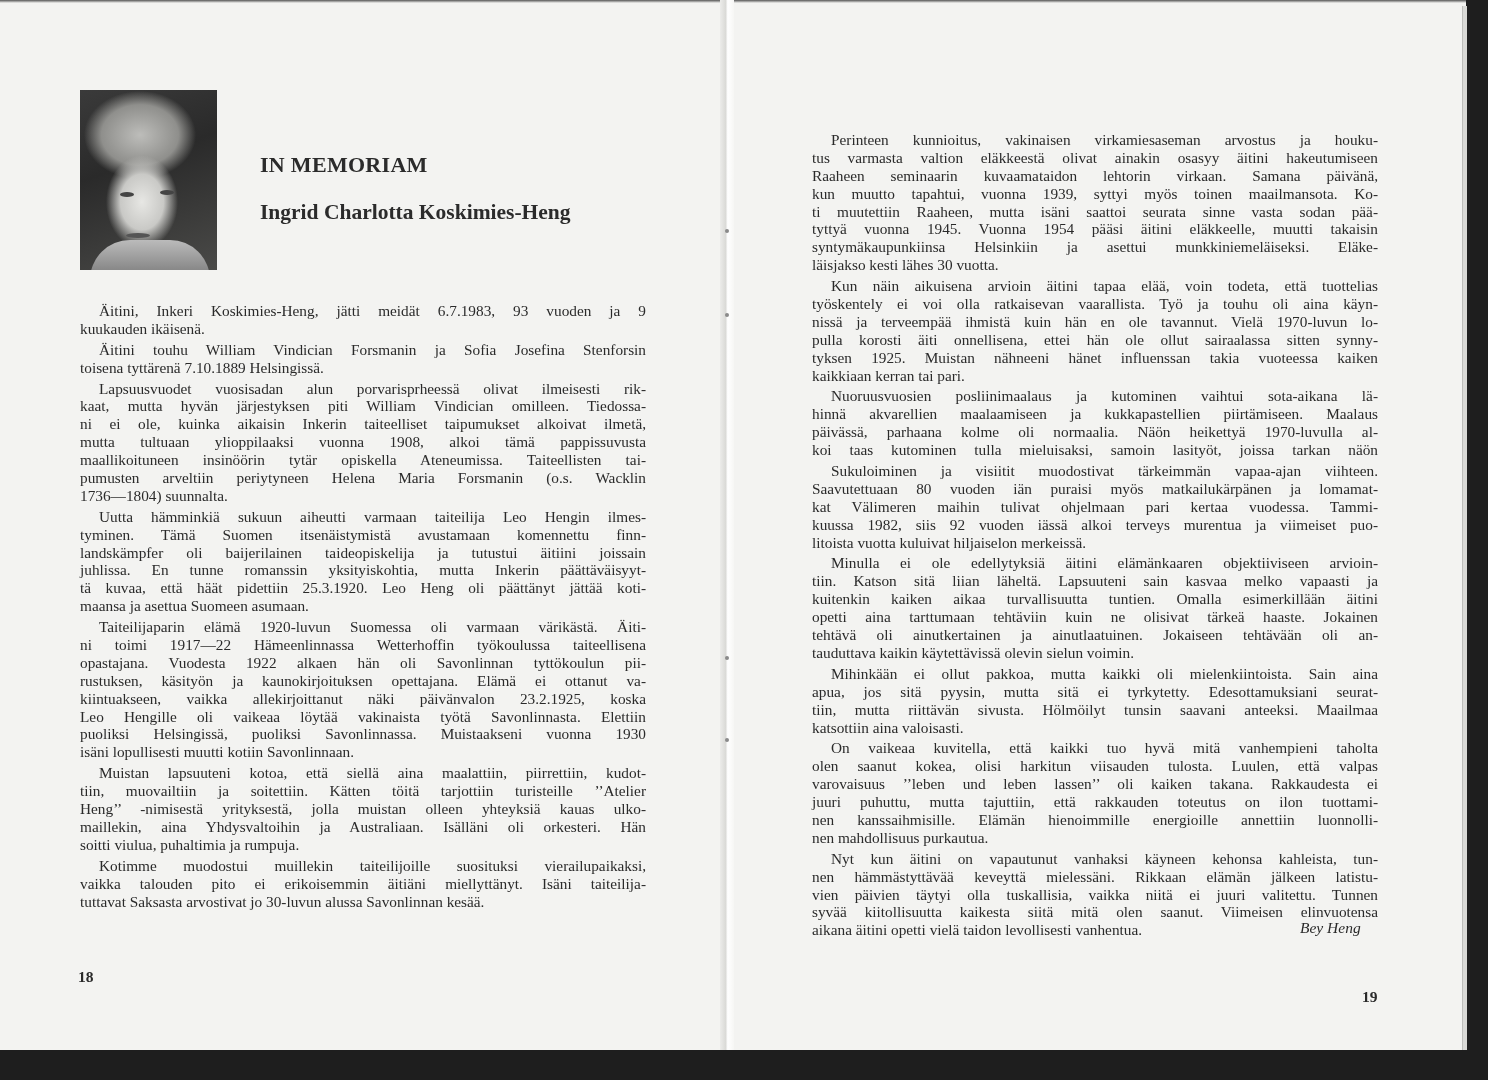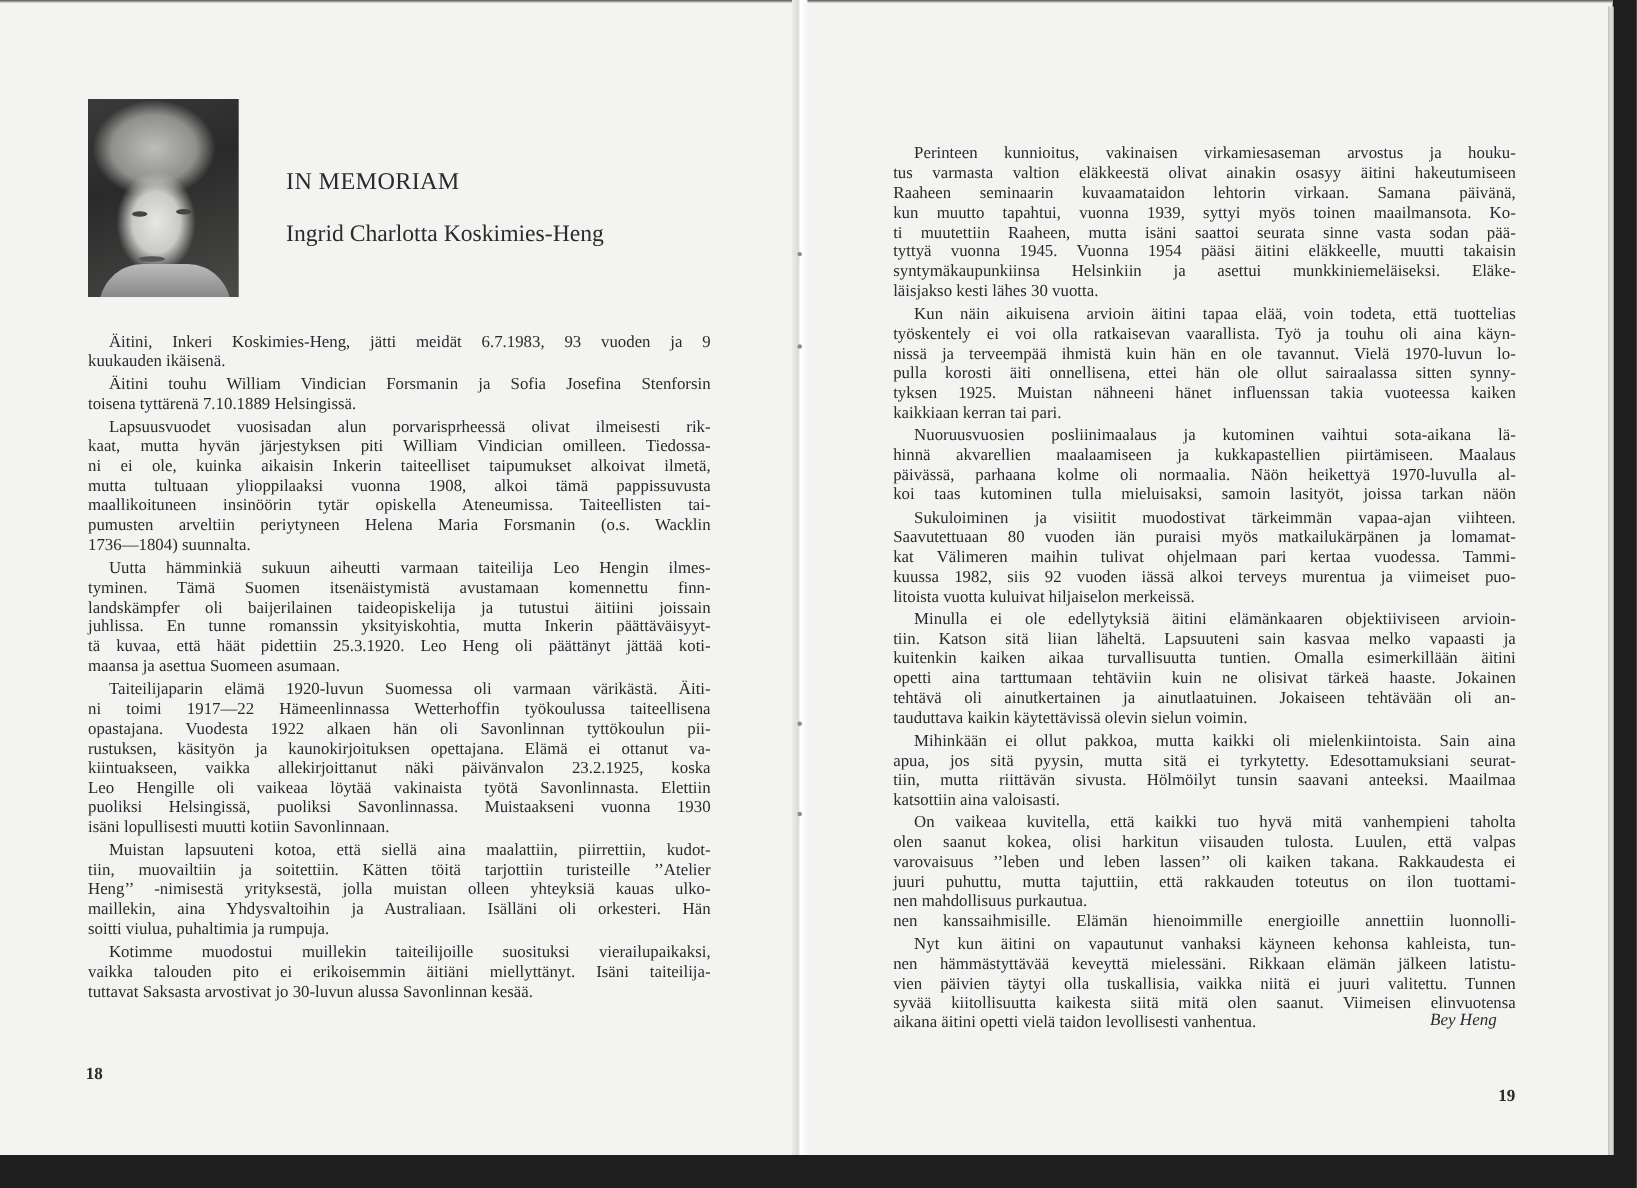--- a/index.html
+++ b/index.html
@@ -40,21 +40,21 @@
     overflow:hidden;
   }
   .photo .collar {
     position:absolute; left:10px; top:150px; width:120px; height:40px;
     background:linear-gradient(#bbb, #777);
     border-radius:40px 40px 0 0;
   }
   .photo .eye { position:absolute; width:14px; height:5px; background:#444; border-radius:50%; }
   .photo .mouth { position:absolute; left:46px; top:143px; width:24px; height:5px; background:#555; border-radius:50%; }
   .heading {
-    position:absolute; left:260px; font-weight:normal; color:#2b2b2b; white-space:nowrap;
+    position:absolute; left:260px; font-weight:bold; color:#2b2b2b; white-space:nowrap;
   }
   .h1 { top:152px; font-size:22px; letter-spacing:0.3px; }
   .h2 { top:200px; font-size:21.5px; }
   .col {
     position:absolute; width:566px;
     font-size:15.3px; line-height:17.9px;
   }
   .col.left { left:80px; top:302px; }
   .col.right { left:812px; top:83px;margin-top:48px; }
   .line {
@@ -204,22 +204,22 @@
         <span class="line">apua, jos sitä pyysin, mutta sitä ei tyrkytetty. Edesottamuksiani seurat-</span>
         <span class="line">tiin, mutta riittävän sivusta. Hölmöilyt tunsin saavani anteeksi. Maailmaa</span>
         <span class="line last">katsottiin aina valoisasti.</span>
       </div>
       <div class="gap"></div>
       <div>
         <span class="line indent">On vaikeaa kuvitella, että kaikki tuo hyvä mitä vanhempieni taholta</span>
         <span class="line">olen saanut kokea, olisi harkitun viisauden tulosta. Luulen, että valpas</span>
         <span class="line">varovaisuus ’’leben und leben lassen’’ oli kaiken takana. Rakkaudesta ei</span>
         <span class="line">juuri puhuttu, mutta tajuttiin, että rakkauden toteutus on ilon tuottami-</span>
+        <span class="line">nen kanssaihmisille. Elämän hienoimmille energioille annettiin luonnolli-</span>
         <span class="line last">nen mahdollisuus purkautua.</span>
-        <span class="line">nen kanssaihmisille. Elämän hienoimmille energioille annettiin luonnolli-</span>
       </div>
       <div class="gap"></div>
       <div>
         <span class="line indent">Nyt kun äitini on vapautunut vanhaksi käyneen kehonsa kahleista, tun-</span>
         <span class="line">nen hämmästyttävää keveyttä mielessäni. Rikkaan elämän jälkeen latistu-</span>
         <span class="line">vien päivien täytyi olla tuskallisia, vaikka niitä ei juuri valitettu. Tunnen</span>
         <span class="line">syvää kiitollisuutta kaikesta siitä mitä olen saanut. Viimeisen elinvuotensa</span>
         <span class="line last">aikana äitini opetti vielä taidon levollisesti vanhentua.</span>
       </div>
     </div>

